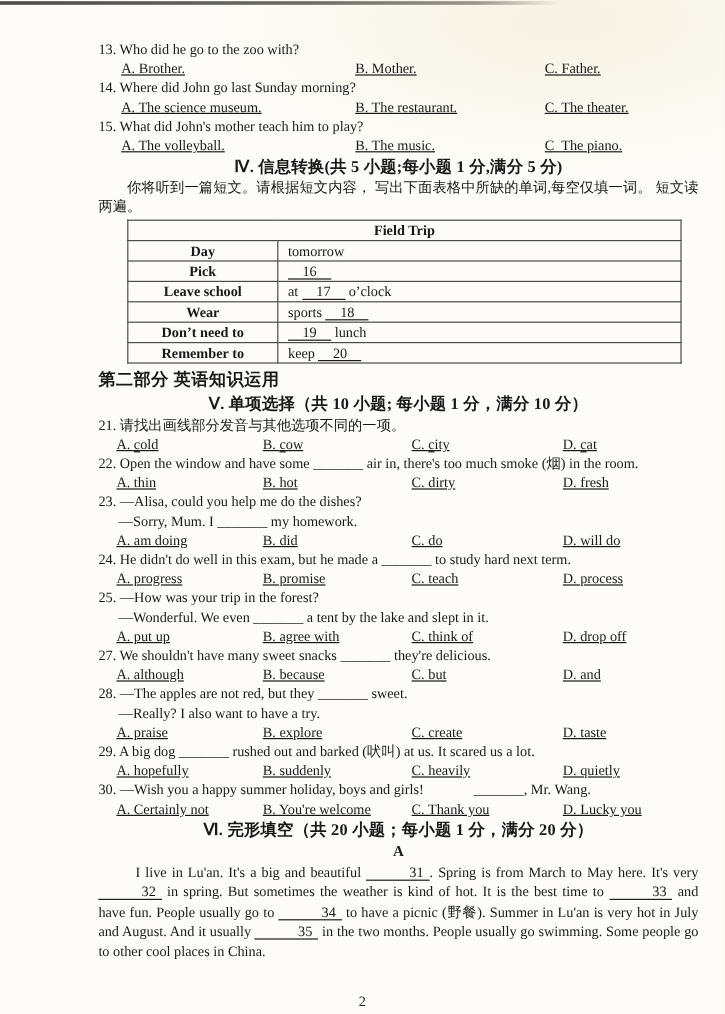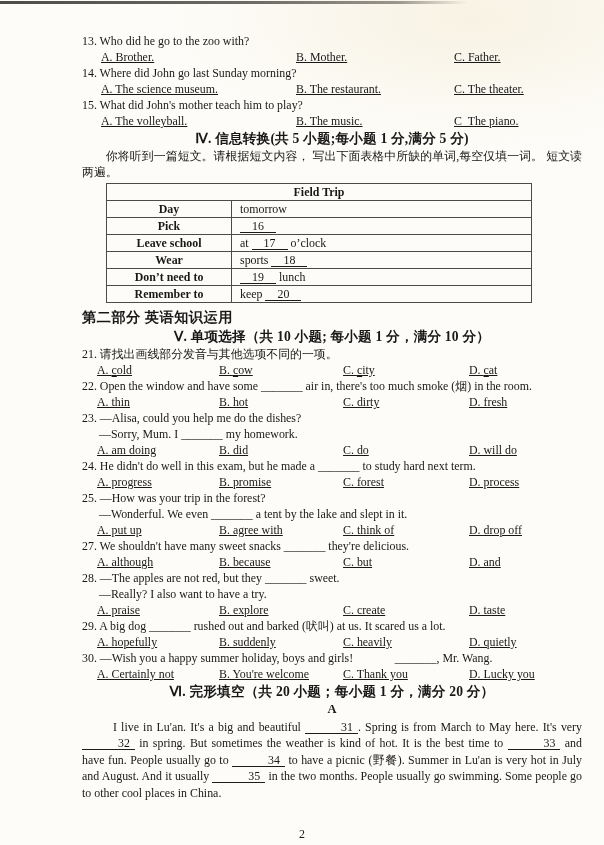--- a/index.html
+++ b/index.html
@@ -33,21 +33,21 @@
   .opt{white-space:pre-wrap;text-decoration:underline;}
   .sec-heading{
     font-weight:bold;font-size:13.6px;line-height:19px;
     white-space:pre-wrap;letter-spacing:.2px;text-align:center;
   }
   .intro{
     text-indent:2em;line-height:16.4px;text-align:justify;
     margin-bottom:2px;white-space:normal;
   }
   table.ft{
-    border-collapse:collapse;width:426px;margin:1px 0 4px 24px;
+    border-collapse:collapse;width:462px;margin:1px 0 4px 24px;
     font-size:11.9px;
   }
   table.ft td{
     border:1px solid #4d4b47;height:16px;padding:0 8px;vertical-align:middle;
   }
   td.ft-title{text-align:center;font-weight:bold;}
   td.ft-label{width:108px;text-align:center;font-weight:bold;}
   td.ft-value{text-align:left;}
   .part2-heading{
     text-align:left;font-weight:bold;font-size:14.2px;line-height:20px;
@@ -171,21 +171,21 @@
             <span class="opt">B. did</span>
             <span class="opt">C. do</span>
             <span class="opt">D. will do</span>
           </div>
         </div>
         <div>
           <div class="q-stem">24. He didn't do well in this exam, but he made a _______ to study hard next term.</div>
           <div class="q-opts opts4">
             <span class="opt">A. progress</span>
             <span class="opt">B. promise</span>
-            <span class="opt">C. forest</span>
+            <span class="opt">C. teach</span>
             <span class="opt">D. process</span>
           </div>
         </div>
         <div>
           <div class="q-stem">25. —How was your trip in the forest?</div>
           <div class="q-stem cont">—Wonderful. We even _______ a tent by the lake and slept in it.</div>
           <div class="q-opts opts4">
             <span class="opt">A. put up</span>
             <span class="opt">B. agree with</span>
             <span class="opt">C. think of</span>

